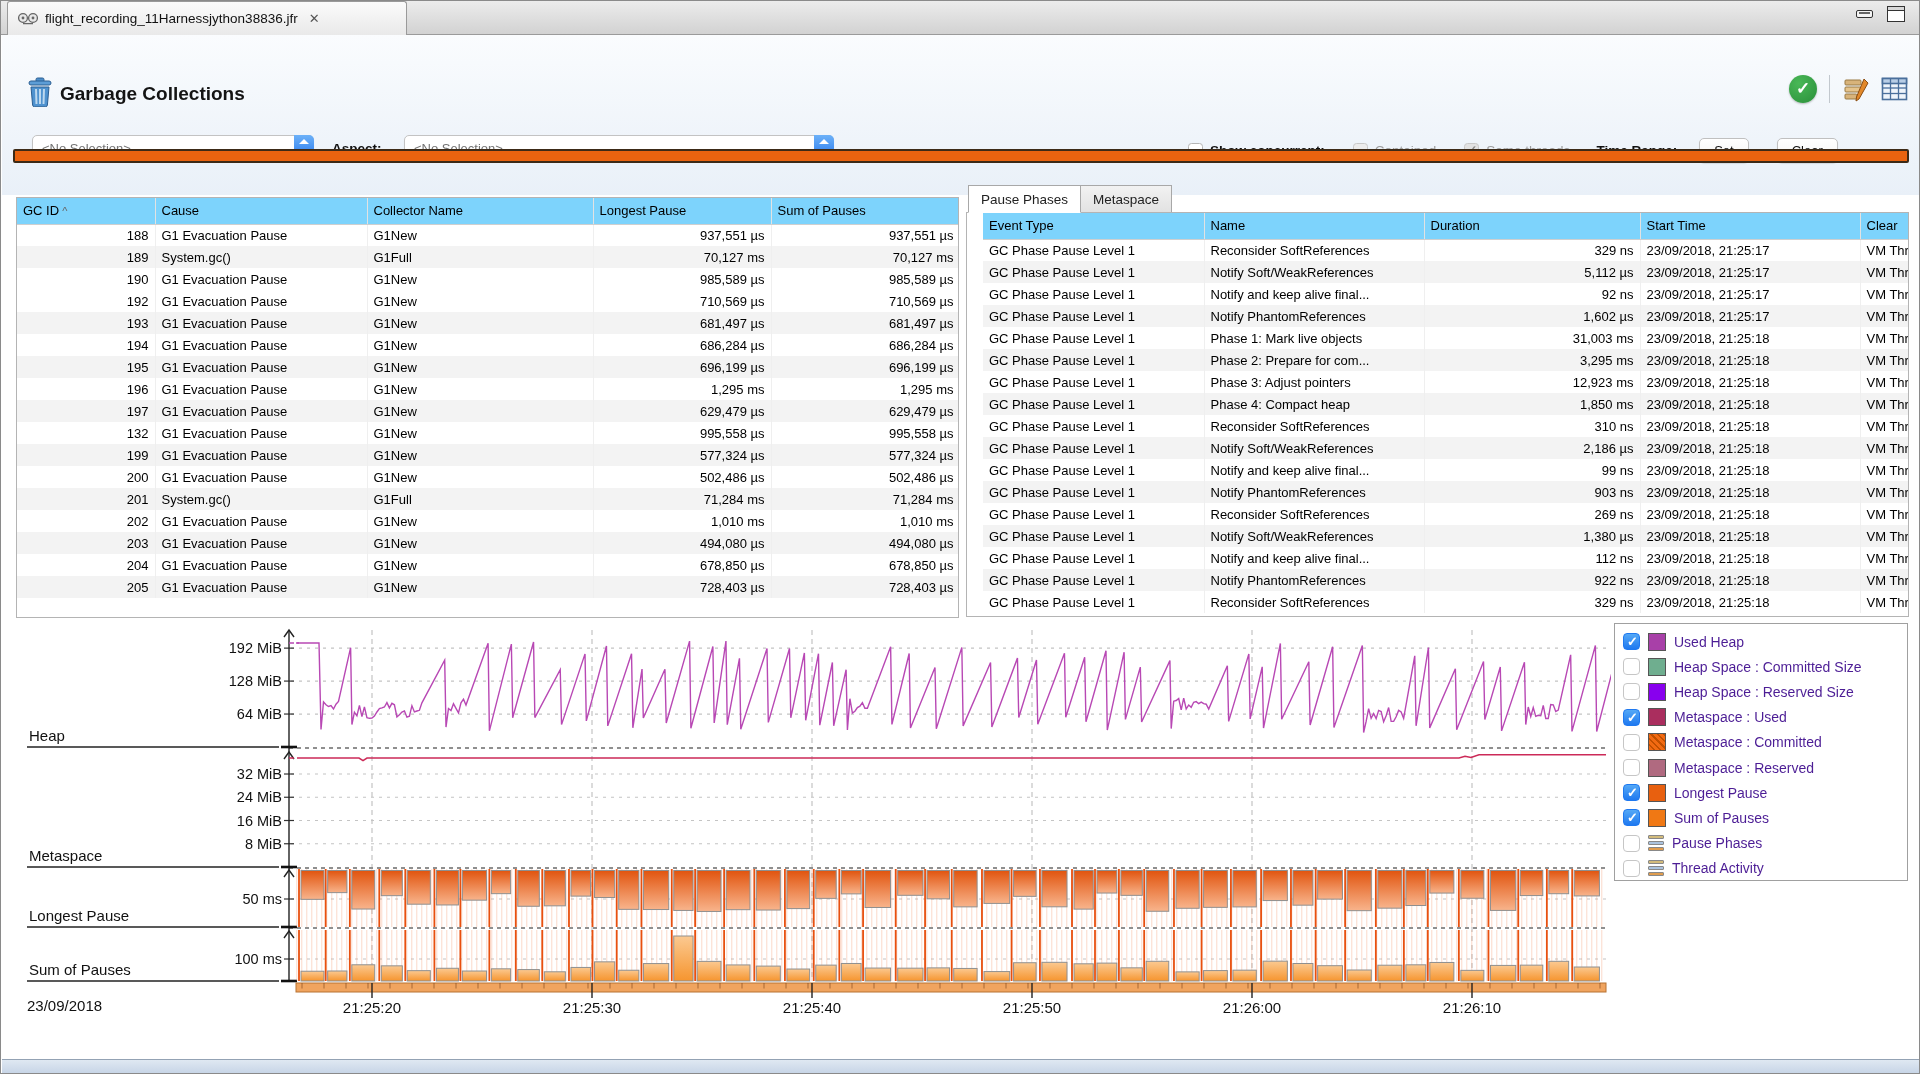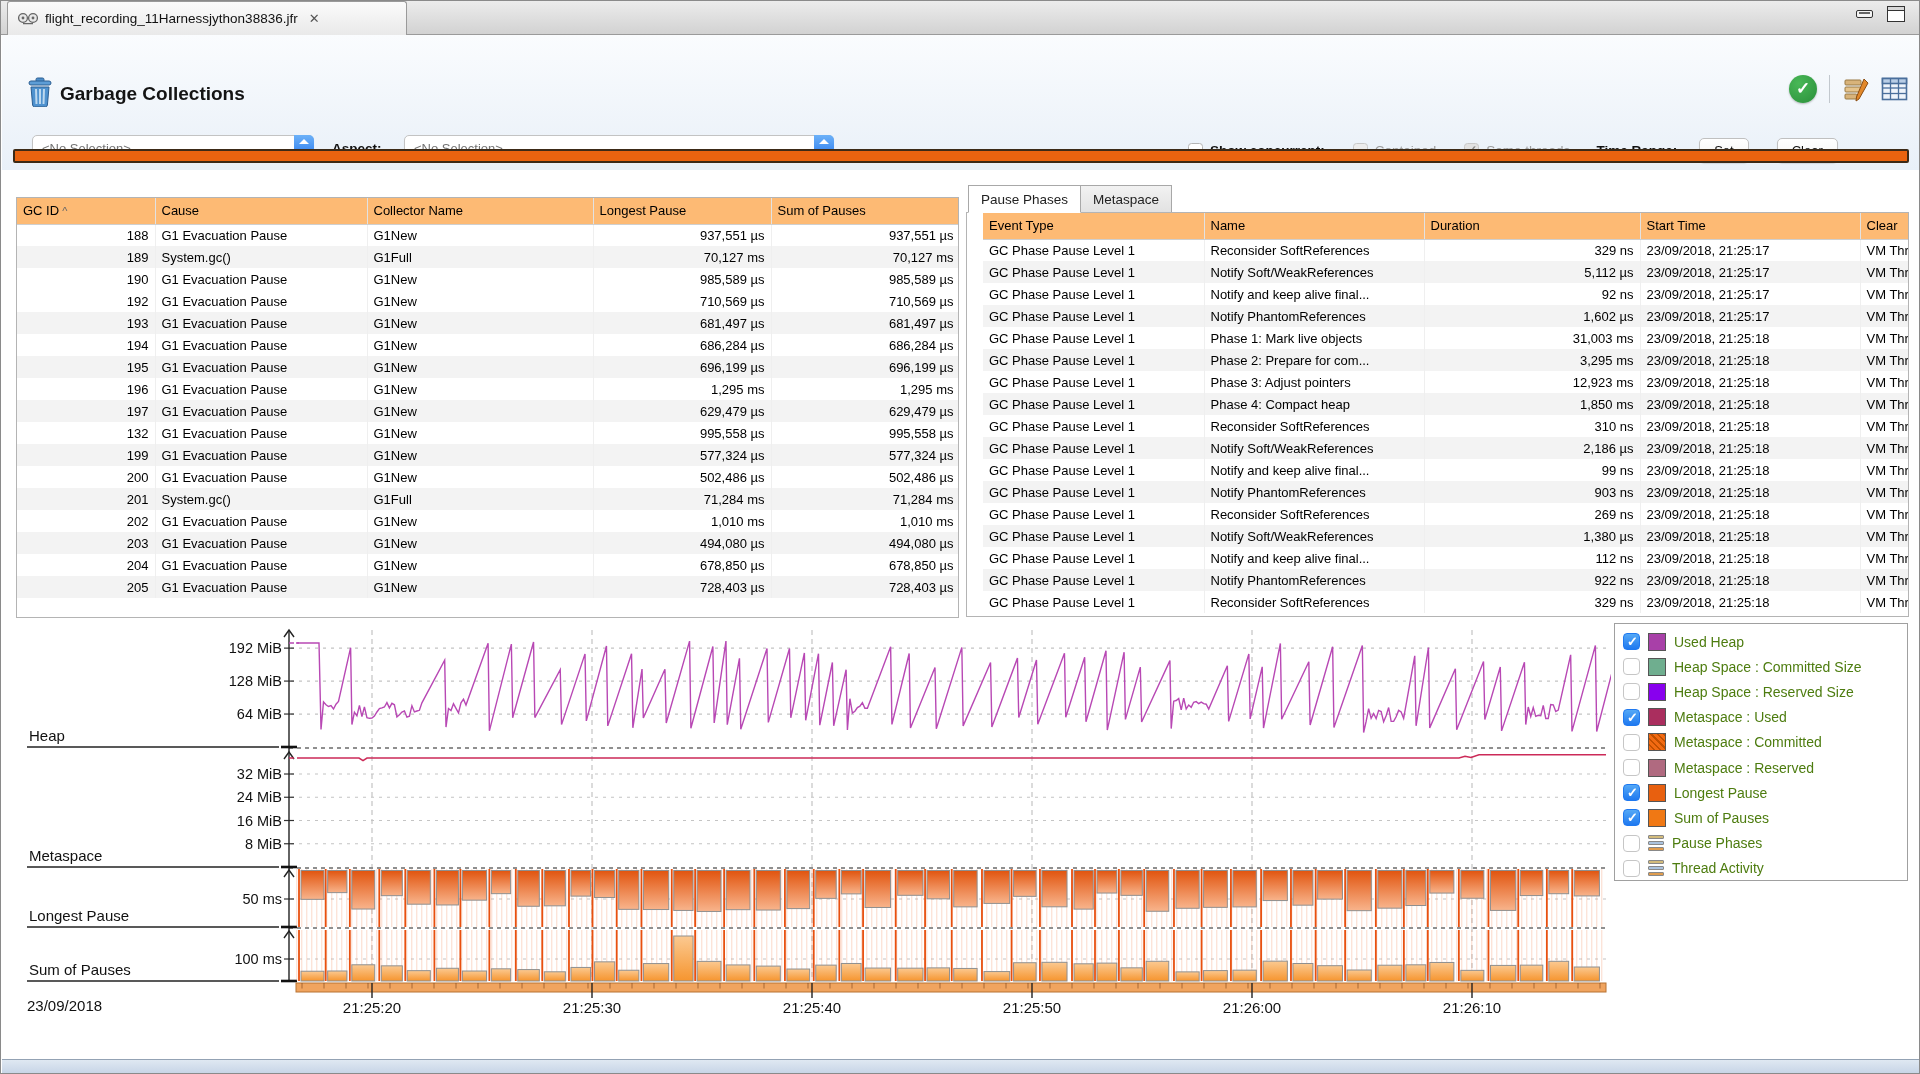--- a/index.html
+++ b/index.html
@@ -14,21 +14,21 @@
     border-radius:3px 3px 0 0; display:flex; align-items:center; padding:0 10px; gap:7px; }
   .tab-label { font-size:13.5px; color:#111; white-space:nowrap; }
   .tab-close { color:#555; font-size:13px; margin-left:4px; cursor:pointer; }
   .winbtns { position:absolute; right:14px; top:5px; display:flex; gap:14px; align-items:center; }
   .btn-min { width:17px; height:8px; border:1.5px solid #333; background:#f4f4f4; border-radius:2px; }
   .btn-min i { display:block; margin:1px 2px; height:2px; background:#666; }
   .btn-max { width:18px; height:16px; border:1.5px solid #333; background:#fff; }
   .btn-max i { display:block; height:4px; background:#d8d8d8; border-bottom:1.5px solid #333; }
 
   
-  .formzone { position:absolute; left:1px; top:34px; width:1918px; height:135px;
+  .formzone { position:absolute; left:1px; top:34px; width:1918px; height:160px;
     background:linear-gradient(#fafcfe,#e9f0f8); }
   .page-title { position:absolute; left:58px; top:48px; font-size:19px; font-weight:bold; color:#141414; }
   .trash-ico { position:absolute; left:24px; top:42px; }
   .hdr-icons { position:absolute; right:12px; top:40px; display:flex; align-items:center; gap:12px; }
   .vsep { width:1px; height:28px; background:#c2c8ce; }
 
   .toolbar { position:absolute; left:0; top:100px; width:1918px; height:32px; }
   .macselect { position:absolute; height:26px; background:#fff; border:1px solid #c3c3c3; border-radius:5px;
     display:flex; align-items:center; box-shadow:0 1px 1px rgba(0,0,0,.08); cursor:pointer; }
   .macselect .val { flex:1; font-size:13px; color:#737373; padding-left:9px; white-space:nowrap; overflow:hidden; }
@@ -50,21 +50,21 @@
   .pushbtn { height:25px; background:linear-gradient(#ffffff,#f3f3f3); border:1px solid #c0c0c0; border-radius:5px;
     font-size:13px; color:#111; padding:0 14px; box-shadow:0 1px 1px rgba(0,0,0,.10); cursor:pointer;
     font-family:"Liberation Sans", sans-serif; }
 
   .rangebar { position:absolute; left:12px; top:148px; width:1896px; height:14px;
     background:#e9630f; border:2px solid #3c2a17; border-radius:2px; }
 
   
   .tablebox { position:absolute; background:#fff; border:1px solid #b4b4b4; overflow:hidden; }
   table.grid { border-collapse:collapse; table-layout:fixed; width:100%; }
-  table.grid th { height:26px; font-size:13px; font-weight:normal; color:#000; background:#fdba74;
+  table.grid th { height:26px; font-size:13px; font-weight:normal; color:#000; background:#7dd3fc;
     border-bottom:1px solid #cfcfcf; border-right:1px solid #e2e2e2; padding:0 6px; text-align:left; white-space:nowrap; overflow:hidden; }
   table.grid td { height:22px; font-size:13px; color:#000; padding:0 6px; white-space:nowrap; overflow:hidden;
     border-right:1px solid #efefef; }
   table.grid tr.alt td { background:#f3f3f3; }
   .num { text-align:right; }
   .sortmark { color:#666; font-size:11px; margin-left:3px; }
 
   .tabs2 { position:absolute; left:967px; top:184px; height:28px; display:flex; }
   .tab2 { height:28px; font-size:13.5px; padding:0 12px; display:flex; align-items:center;
     border:1px solid #a8a8a8; background:linear-gradient(#f2f2f2,#e2e2e2); color:#222; cursor:pointer; }
@@ -75,21 +75,21 @@
   #gc-chart-svg { position:absolute; left:0; top:615px; }
   .legend { position:absolute; left:1613px; top:622px; width:294px; height:258px; background:#fff;
     border:1px solid #a0a0a0; padding:5px 0 0 8px; }
   .leg-item { display:flex; align-items:center; height:25.2px; gap:8px; }
   .leg-ck { width:17px; height:17px; border:1px solid #c6c6c6; border-radius:4px; background:#fff; position:relative; flex:none; cursor:pointer; }
   .leg-ck.checked { background:linear-gradient(#54a8f6,#1f79f0); border-color:#1f79f0; }
   .leg-ck.checked:after { content:"✓"; position:absolute; left:3px; top:0px; color:#fff; font-size:13px; font-weight:bold; }
   .leg-swatch { width:18px; height:18px; border:1px solid #555; flex:none; }
   .leg-stack { width:16px; height:18px; flex:none; display:flex; flex-direction:column; justify-content:center; gap:2px; }
   .leg-stack i { display:block; height:4px; border-radius:1px; border:0.5px solid #888; }
-  .leg-label { font-size:14px; color:#4d7c0f; white-space:nowrap; }
+  .leg-label { font-size:14px; color:#4c1d95; white-space:nowrap; }
 
   .footerbar { position:absolute; left:1px; top:1058px; width:1918px; height:15px;
     background:linear-gradient(#dfe8f2,#c6d4e6); border-top:1px solid #93a2b4; }
 
   
   .icon-green-check { width:28px; height:28px; border-radius:50%; background:radial-gradient(circle at 35% 30%, #49b857, #2a8f3a);
     position:relative; box-shadow:0 1px 2px rgba(0,0,0,.25); }
   .icon-green-check:after { content:"✓"; position:absolute; left:7px; top:3px; color:#fff; font-weight:bold; font-size:17px; }
 </style>
 </head>

